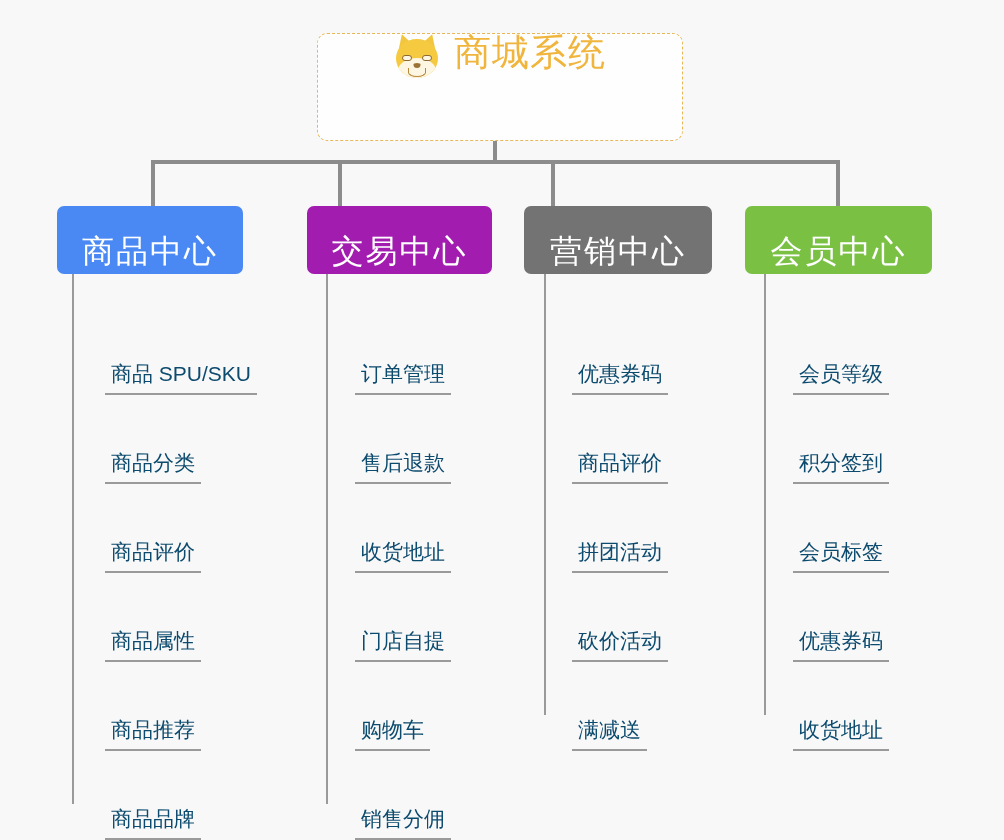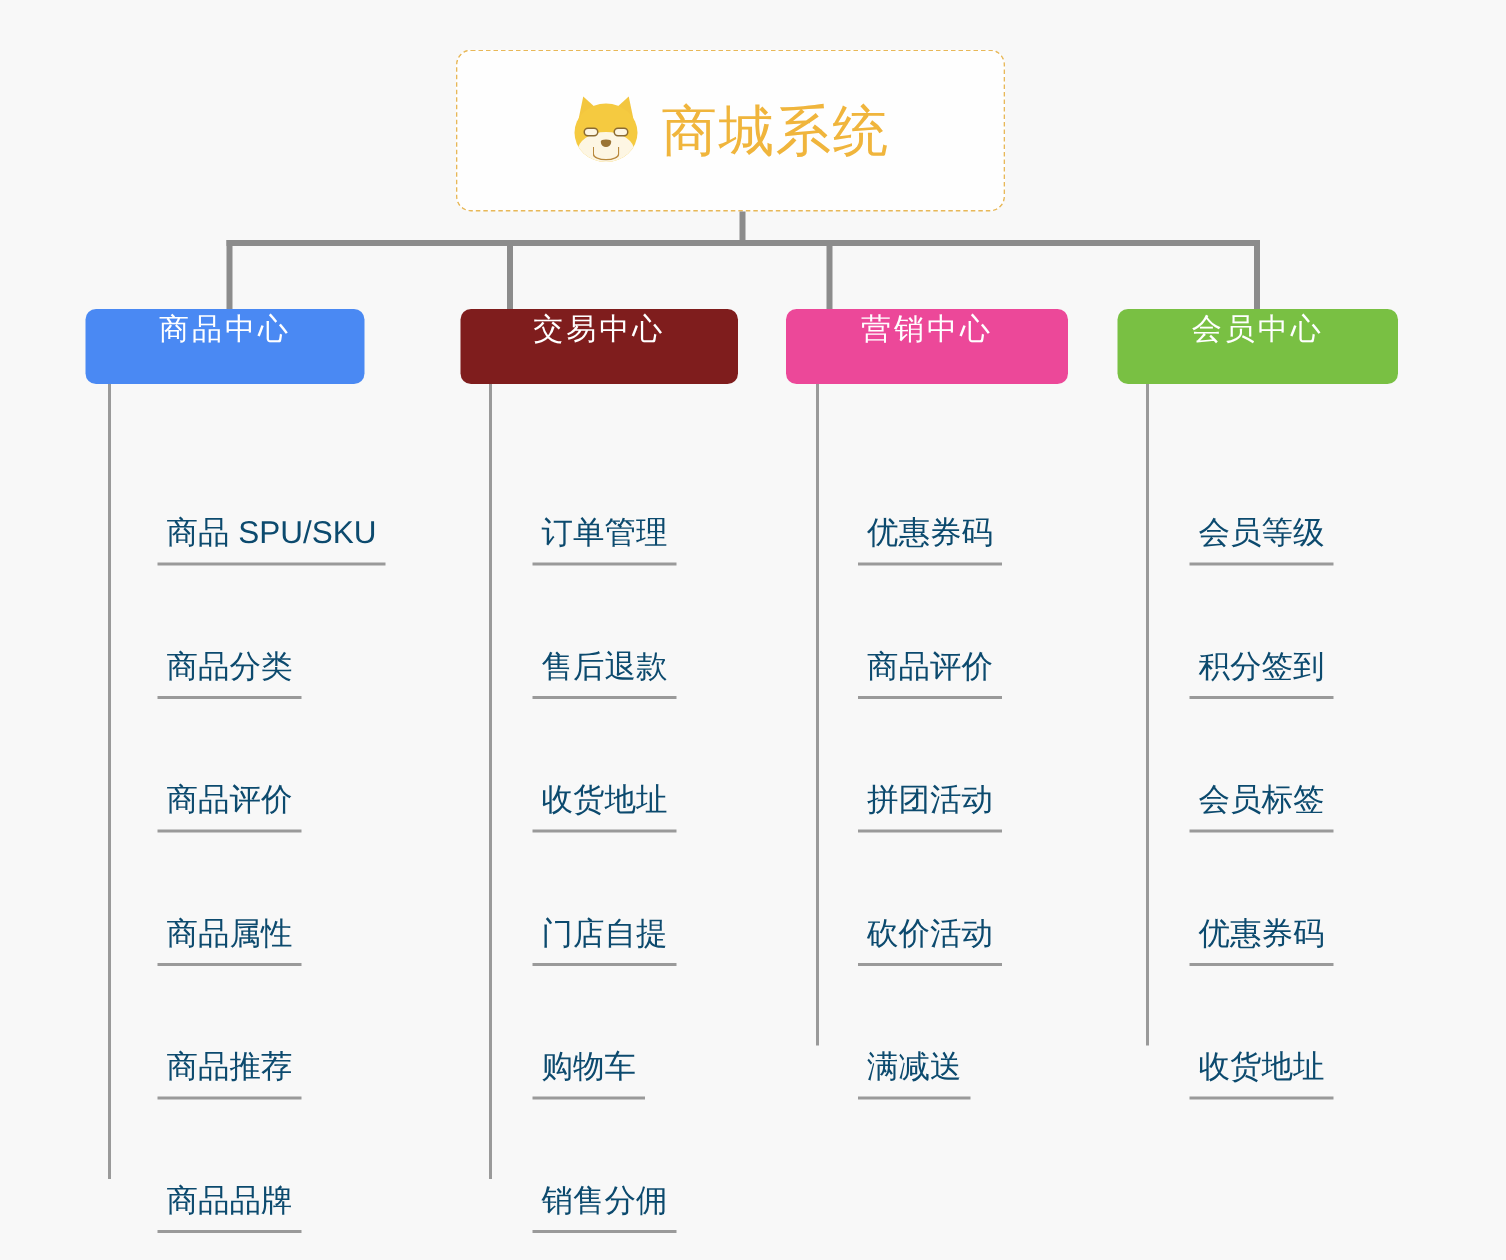--- a/index.html
+++ b/index.html
@@ -18,30 +18,29 @@
 
   #mindmap {
     position: relative;
     width: 1004px;
     height: 840px;
   }
 
   
   .root-node {
     position: absolute;
-    left: 304px;
+    left: 317px;
     top: 33px;
     width: 366px;
     height: 108px;
     box-sizing: border-box;
     background: #fefefe;
     border: 1px dashed #e8b858;
     border-radius: 10px;
     display: flex;
-    align-items: center;
     justify-content: center;
     gap: 14px;
   }
   .root-title {
     font-size: 37px;
     color: #f0b53c;
     letter-spacing: 1px;
     line-height: 1;
     white-space: nowrap;
   }
@@ -150,27 +149,27 @@
   .column {
     position: absolute;
     top: 206px;
   }
   .column.c0 { left: 57px;  width: 260px; }
   .column.c1 { left: 307px; width: 210px; }
   .column.c2 { left: 524px; width: 210px; }
   .column.c3 { left: 745px; width: 210px; }
 
   .cat-box {
-    height: 50px;
+    height: 68px;
     border-radius: 7px;
     display: flex;
-    align-items: flex-start;
+    align-items: flex-end;
     justify-content: center;
     color: #ffffff;
-    font-size: 20px;
+    font-size: 32px;
     letter-spacing: 2px;
     box-sizing: border-box;
   }
   .column.c0 .cat-box { width: 186px; }
   .column.c1 .cat-box { width: 185px; }
   .column.c2 .cat-box { width: 188px; }
   .column.c3 .cat-box { width: 187px; font-family: Liberation Serif, serif; }
 
   
   .leaf-list {
@@ -258,21 +257,21 @@
       <div class="leaf">
           <span class="leaf-label">商品推荐</span>
         </div>
       <div class="leaf">
           <span class="leaf-label">商品品牌</span>
         </div>
     </div>
   </div>
 
   <div class="column c1">
-    <div class="cat-box" style="background: #7f1d1d;">
+    <div class="cat-box" style="background: #a21caf;">
       <span>交易中心</span>
     </div>
     <div class="leaf-list">
       <div class="leaf">
           <span class="leaf-label">订单管理</span>
         </div>
       <div class="leaf">
           <span class="leaf-label">售后退款</span>
         </div>
       <div class="leaf">
@@ -284,21 +283,21 @@
       <div class="leaf">
           <span class="leaf-label">购物车</span>
         </div>
       <div class="leaf">
           <span class="leaf-label">销售分佣</span>
         </div>
     </div>
   </div>
 
   <div class="column c2">
-    <div class="cat-box" style="background: #ec4899;">
+    <div class="cat-box" style="background: #737373;">
       <span>营销中心</span>
     </div>
     <div class="leaf-list">
       <div class="leaf">
           <span class="leaf-label">优惠券码</span>
         </div>
       <div class="leaf">
           <span class="leaf-label">商品评价</span>
         </div>
       <div class="leaf">

